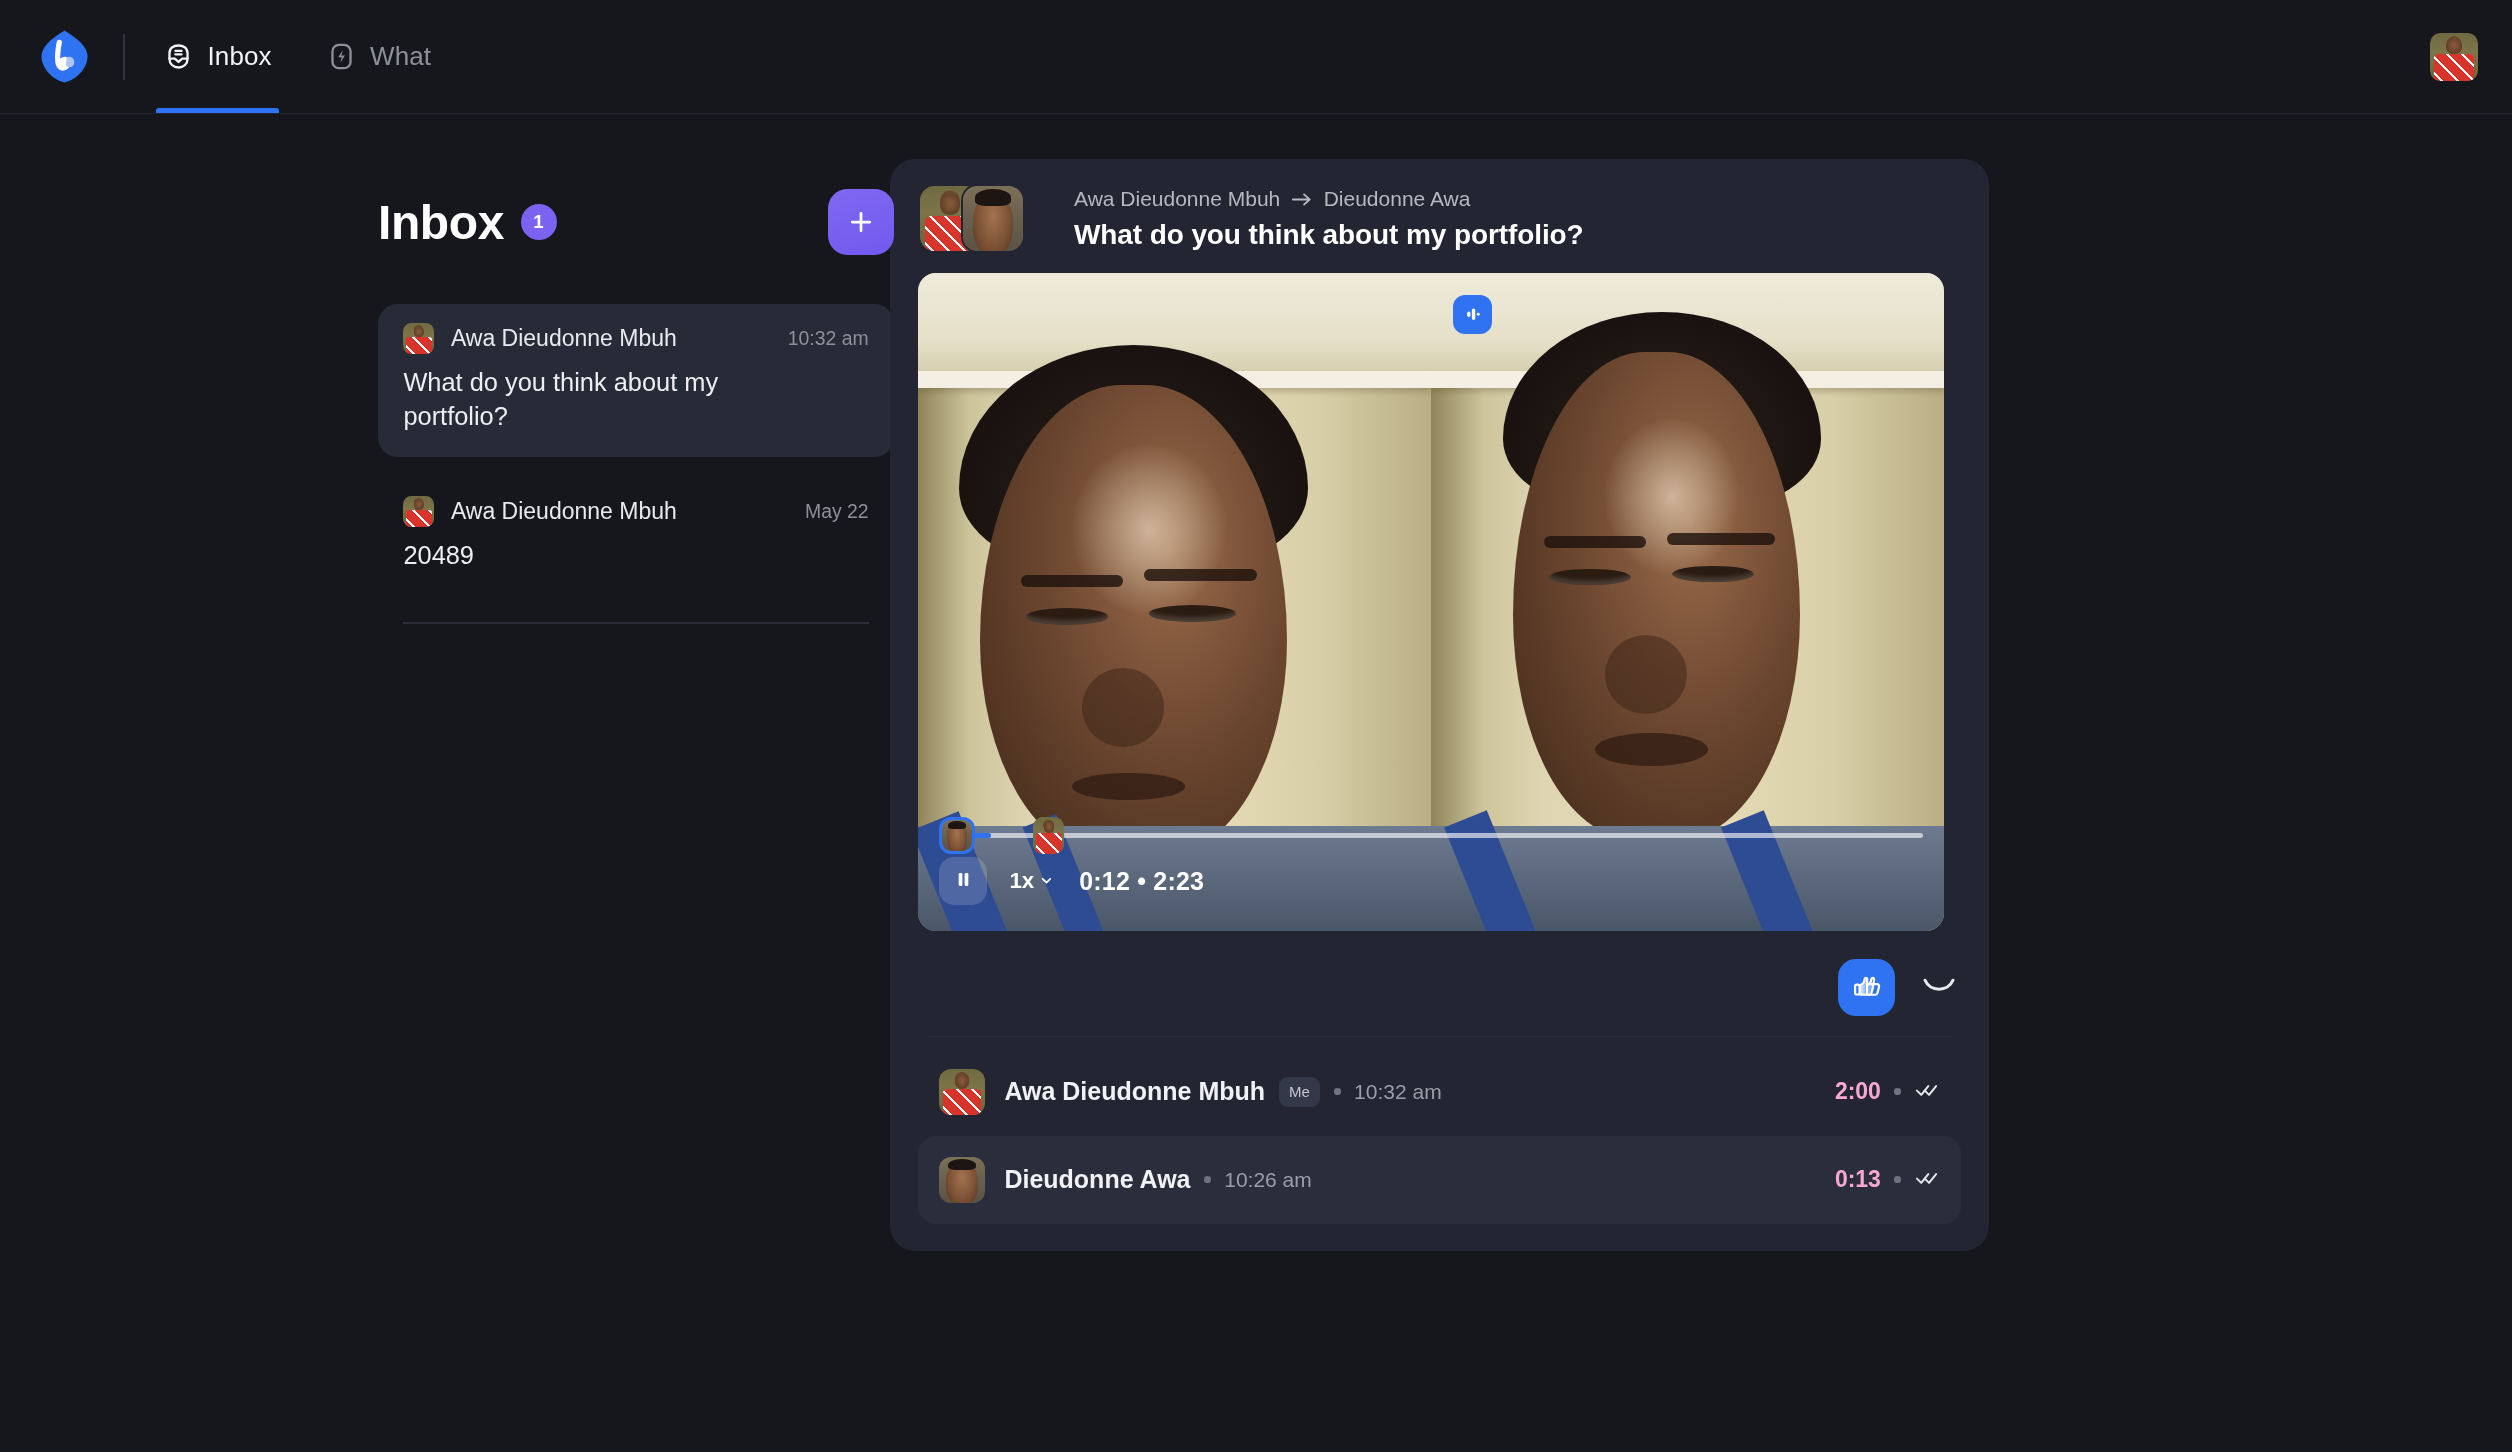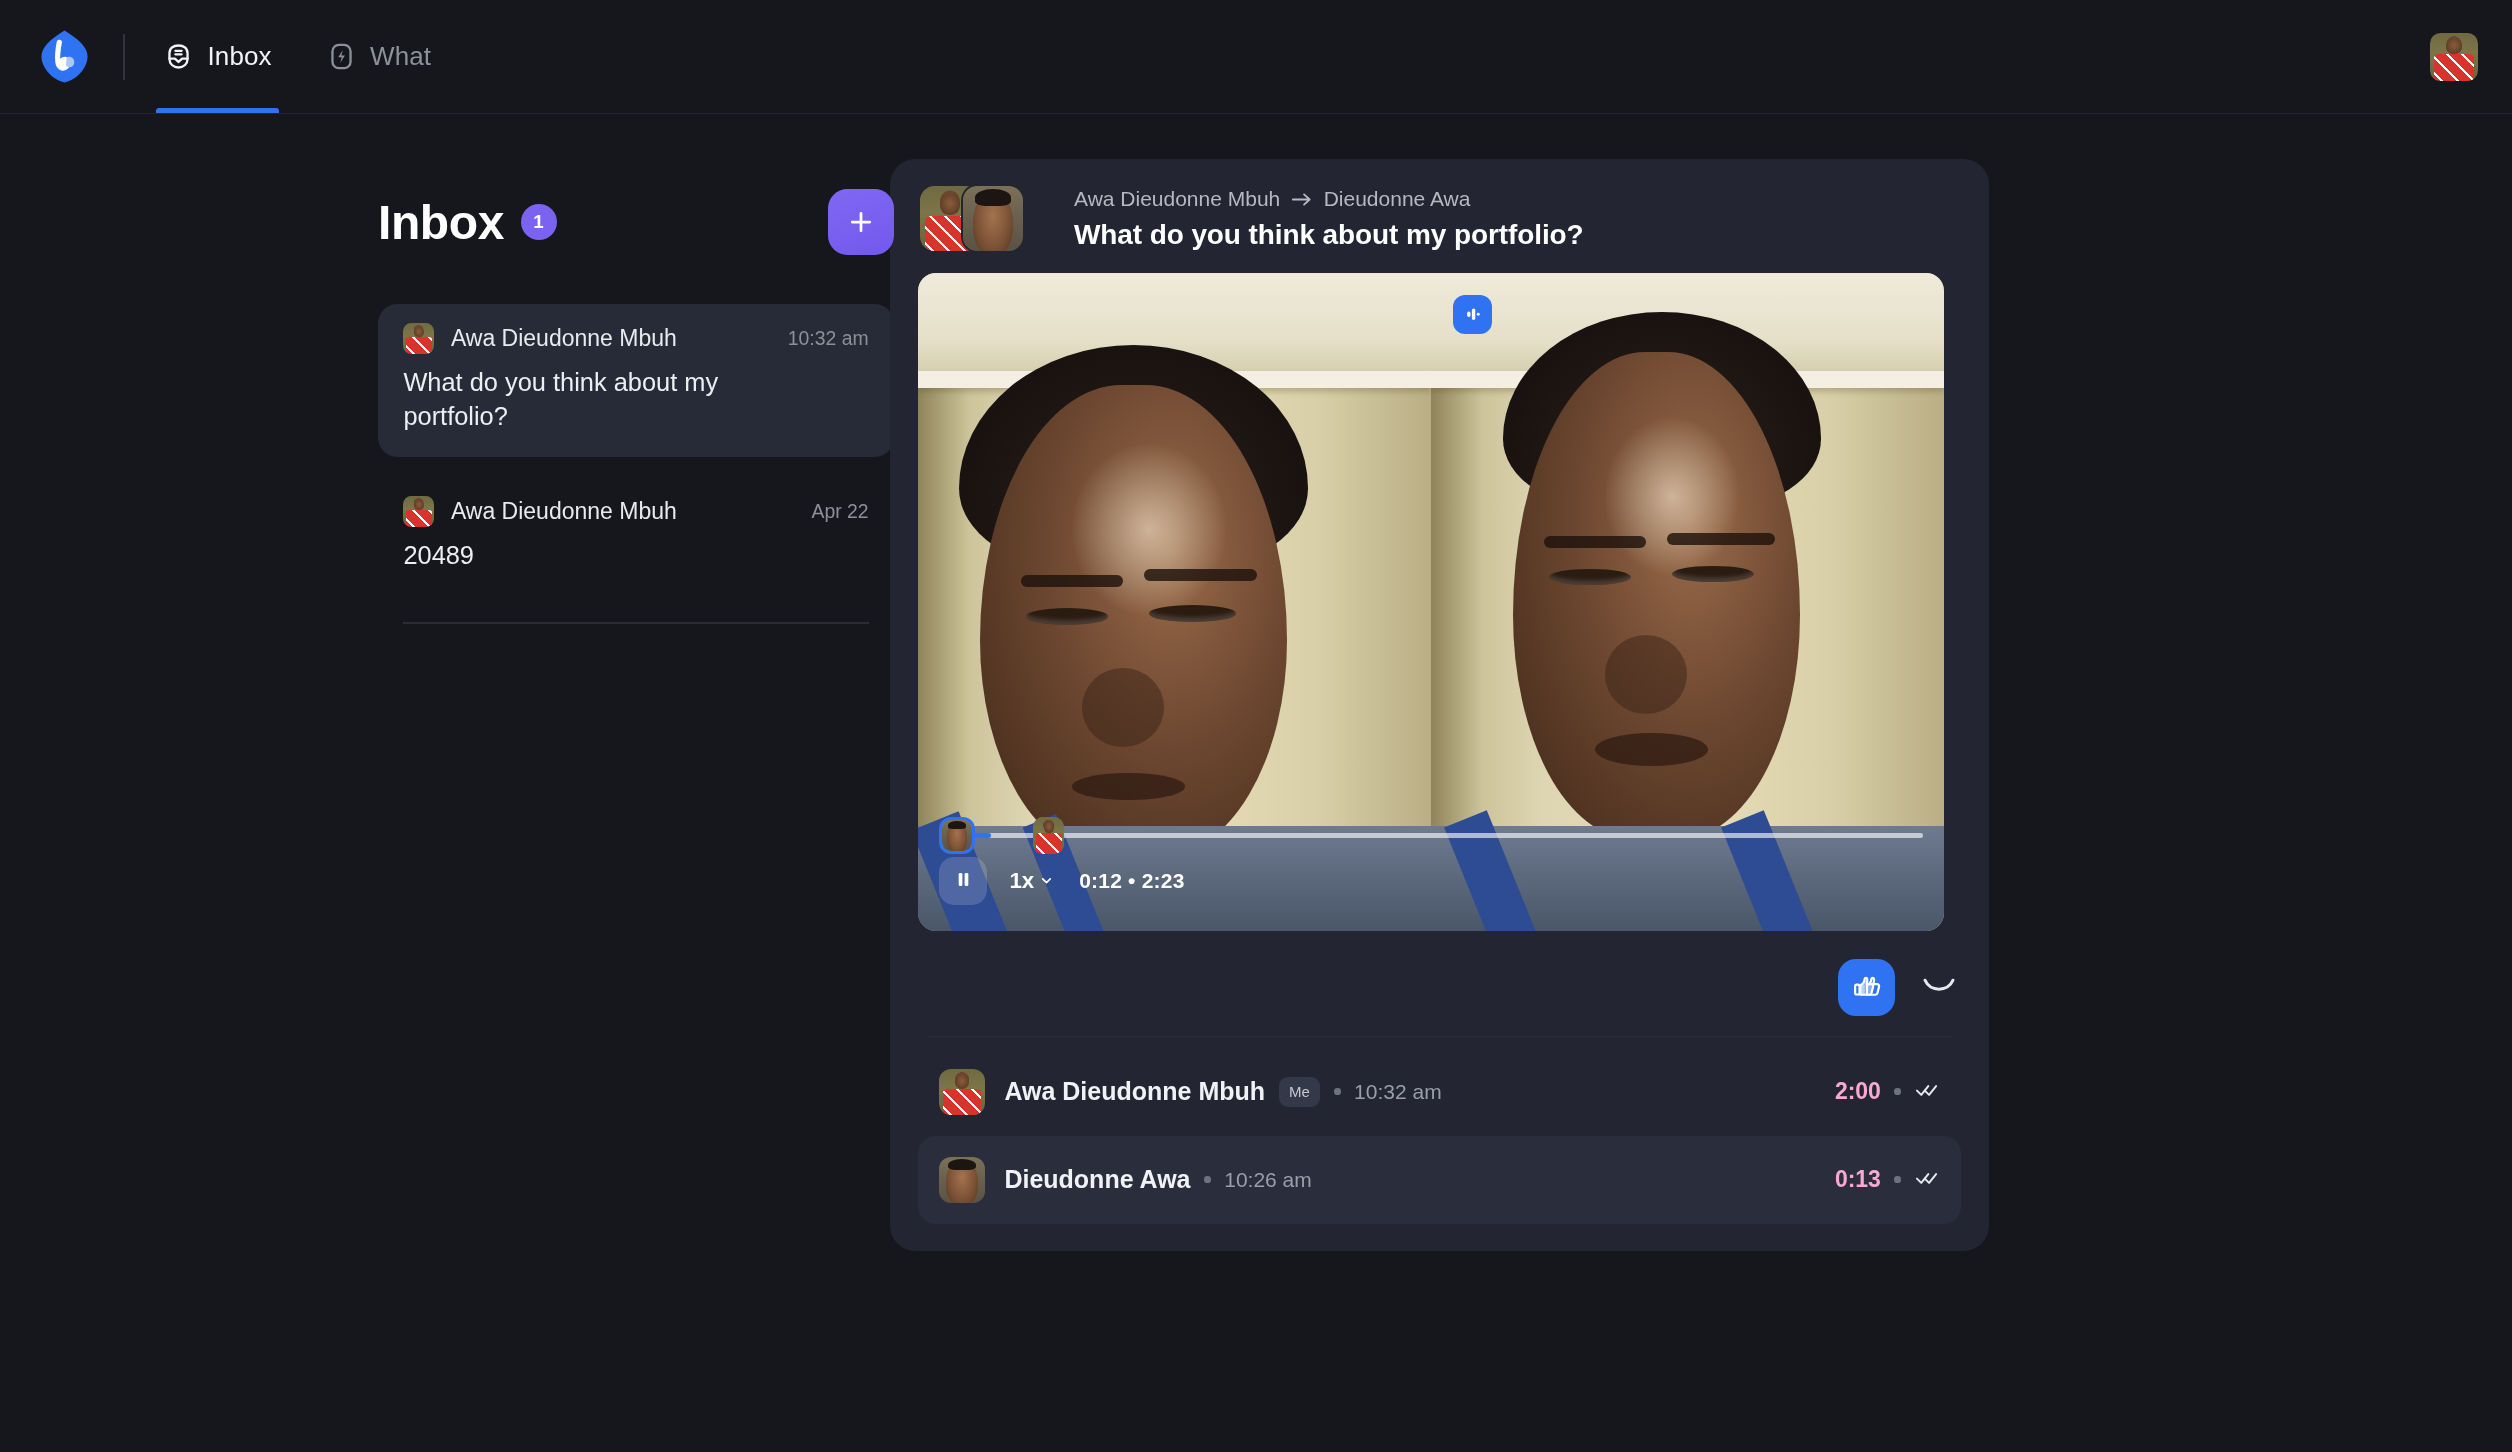--- a/index.html
+++ b/index.html
@@ -327,21 +327,21 @@
     display: flex; align-items: center; gap: 4.5px;
     color: #fff;
     font-size: 22.4px;
     font-weight: 700;
     cursor: pointer;
     justify-content: flex-end;
   }
   .timecode {
     margin-left: 25.4px;
     color: #fff;
-    font-size: 21px;
+    font-size: 25px;
     font-weight: 700;
     letter-spacing: 0.2px;
   }
 
   
   .summary-row {
     display: flex; align-items: center;
     margin-top: 22.4px;
     height: 69px;
   }
@@ -518,21 +518,21 @@
         </div>
         <div class="thread-preview">What do you think about my portfolio?</div>
       </div>
 
       <div class="thread" style="margin-top:19.4px;">
         <div class="thread-top">
           <div class="thread-avatar">
               <div class="ph red"></div>
             </div>
           <span class="thread-name">Awa Dieudonne Mbuh</span>
-          <span class="thread-time">Apr 22</span>
+          <span class="thread-time">May 22</span>
         </div>
         <div class="thread-preview">20489</div>
       </div>
 
       <div class="thread-divider"></div>
 
     </div>
   </div>
 
   <div class="main">

